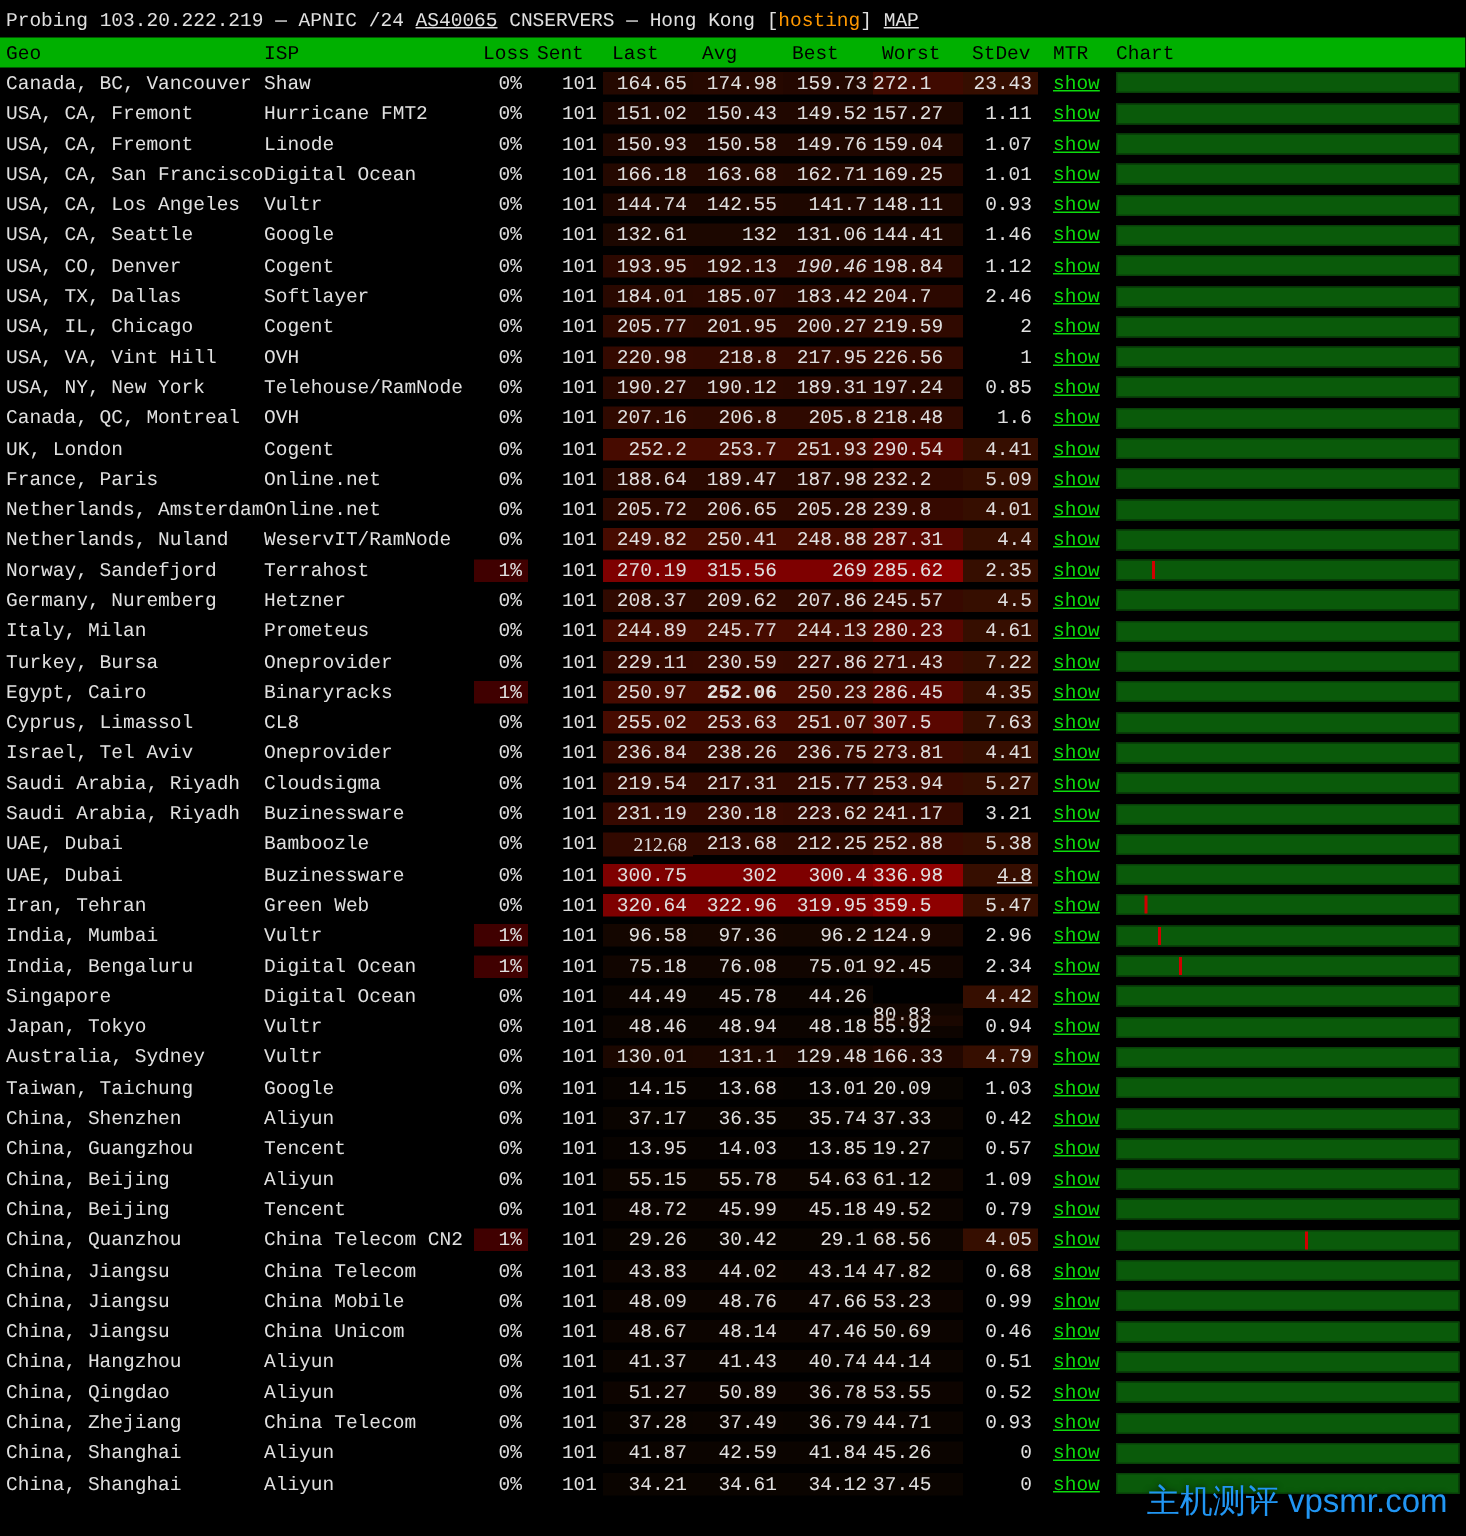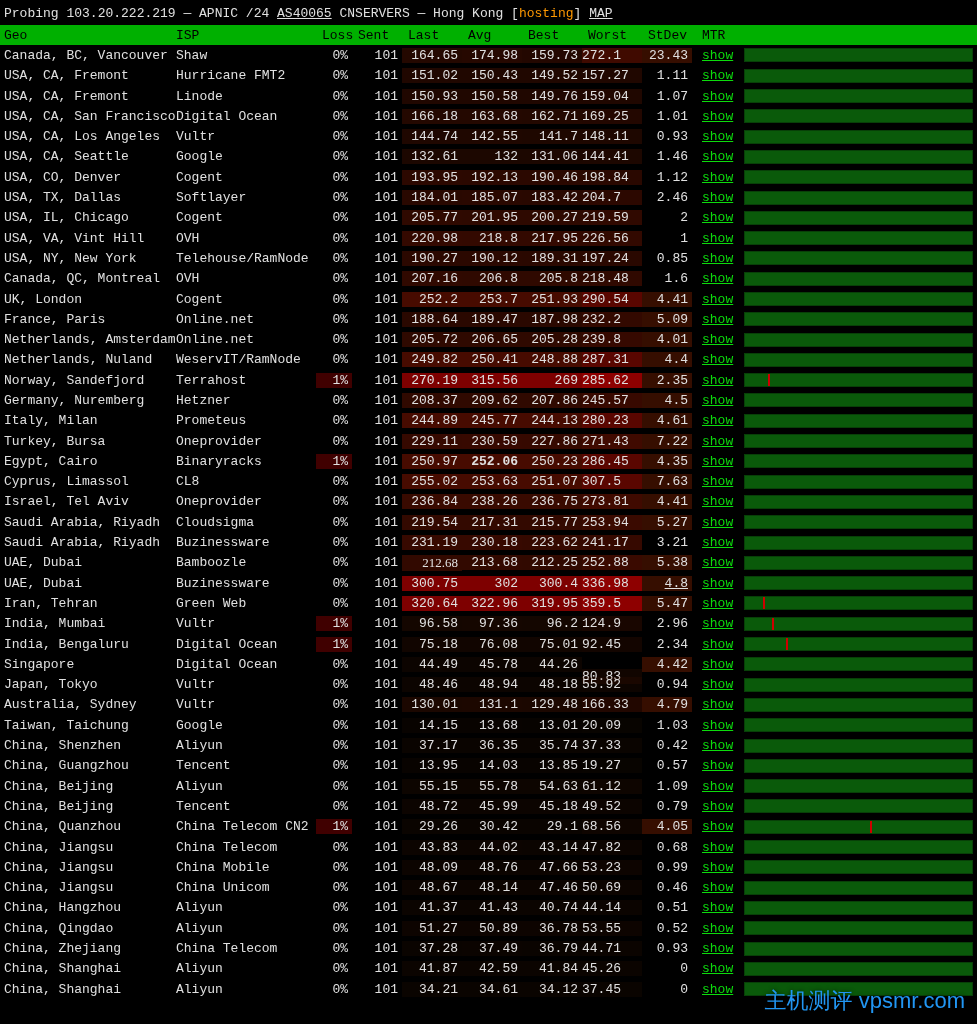--- a/index.html
+++ b/index.html
@@ -88,20 +88,21 @@
   <div class="c-geo">Geo</div>
   <div class="c-isp">ISP</div>
   <div class="c-loss">Loss</div>
   <div class="c-sent">Sent</div>
   <div class="c-last">Last</div>
   <div class="c-avg">Avg</div>
   <div class="c-best">Best</div>
   <div class="c-worst">Worst</div>
   <div class="c-stdev">StDev</div>
   <div class="c-mtr">MTR</div>
+  <div class="c-chart">Chart</div>
 </div>
 
 <div id="tbody">
     <div class="row">
       <div class="c-geo">Canada, BC, Vancouver</div>
       <div class="c-isp">Shaw</div>
       <div class="c-loss">0%</div>
       <div class="c-sent">101</div>
       <div class="c-last" style="background: rgba(95, 20, 0, 0.38);">164.65</div>
       <div class="c-avg" style="background: rgba(98, 20, 0, 0.392);">174.98</div>
@@ -188,21 +189,21 @@
         <div class="chartbar"></div>
       </div>
     </div>
     <div class="row">
       <div class="c-geo">USA, CO, Denver</div>
       <div class="c-isp">Cogent</div>
       <div class="c-loss">0%</div>
       <div class="c-sent">101</div>
       <div class="c-last" style="background: rgba(105, 20, 0, 0.42);">193.95</div>
       <div class="c-avg" style="background: rgba(104, 20, 0, 0.416);">192.13</div>
-      <div class="c-best" style="background: rgba(103, 20, 0, 0.416);">190.46</div>
+      <div class="c-best" style="background: rgba(103, 20, 0, 0.416); font-style: italic;">190.46</div>
       <div class="c-worst" style="background: rgba(103, 20, 0, 0.41);">198.84</div>
       <div class="c-stdev" style="background: transparent;">1.12</div>
       <div class="c-mtr"><span class="show">show</span></div>
       <div class="c-chart">
         <div class="chartbar"></div>
       </div>
     </div>
     <div class="row">
       <div class="c-geo">USA, TX, Dallas</div>
       <div class="c-isp">Softlayer</div>

